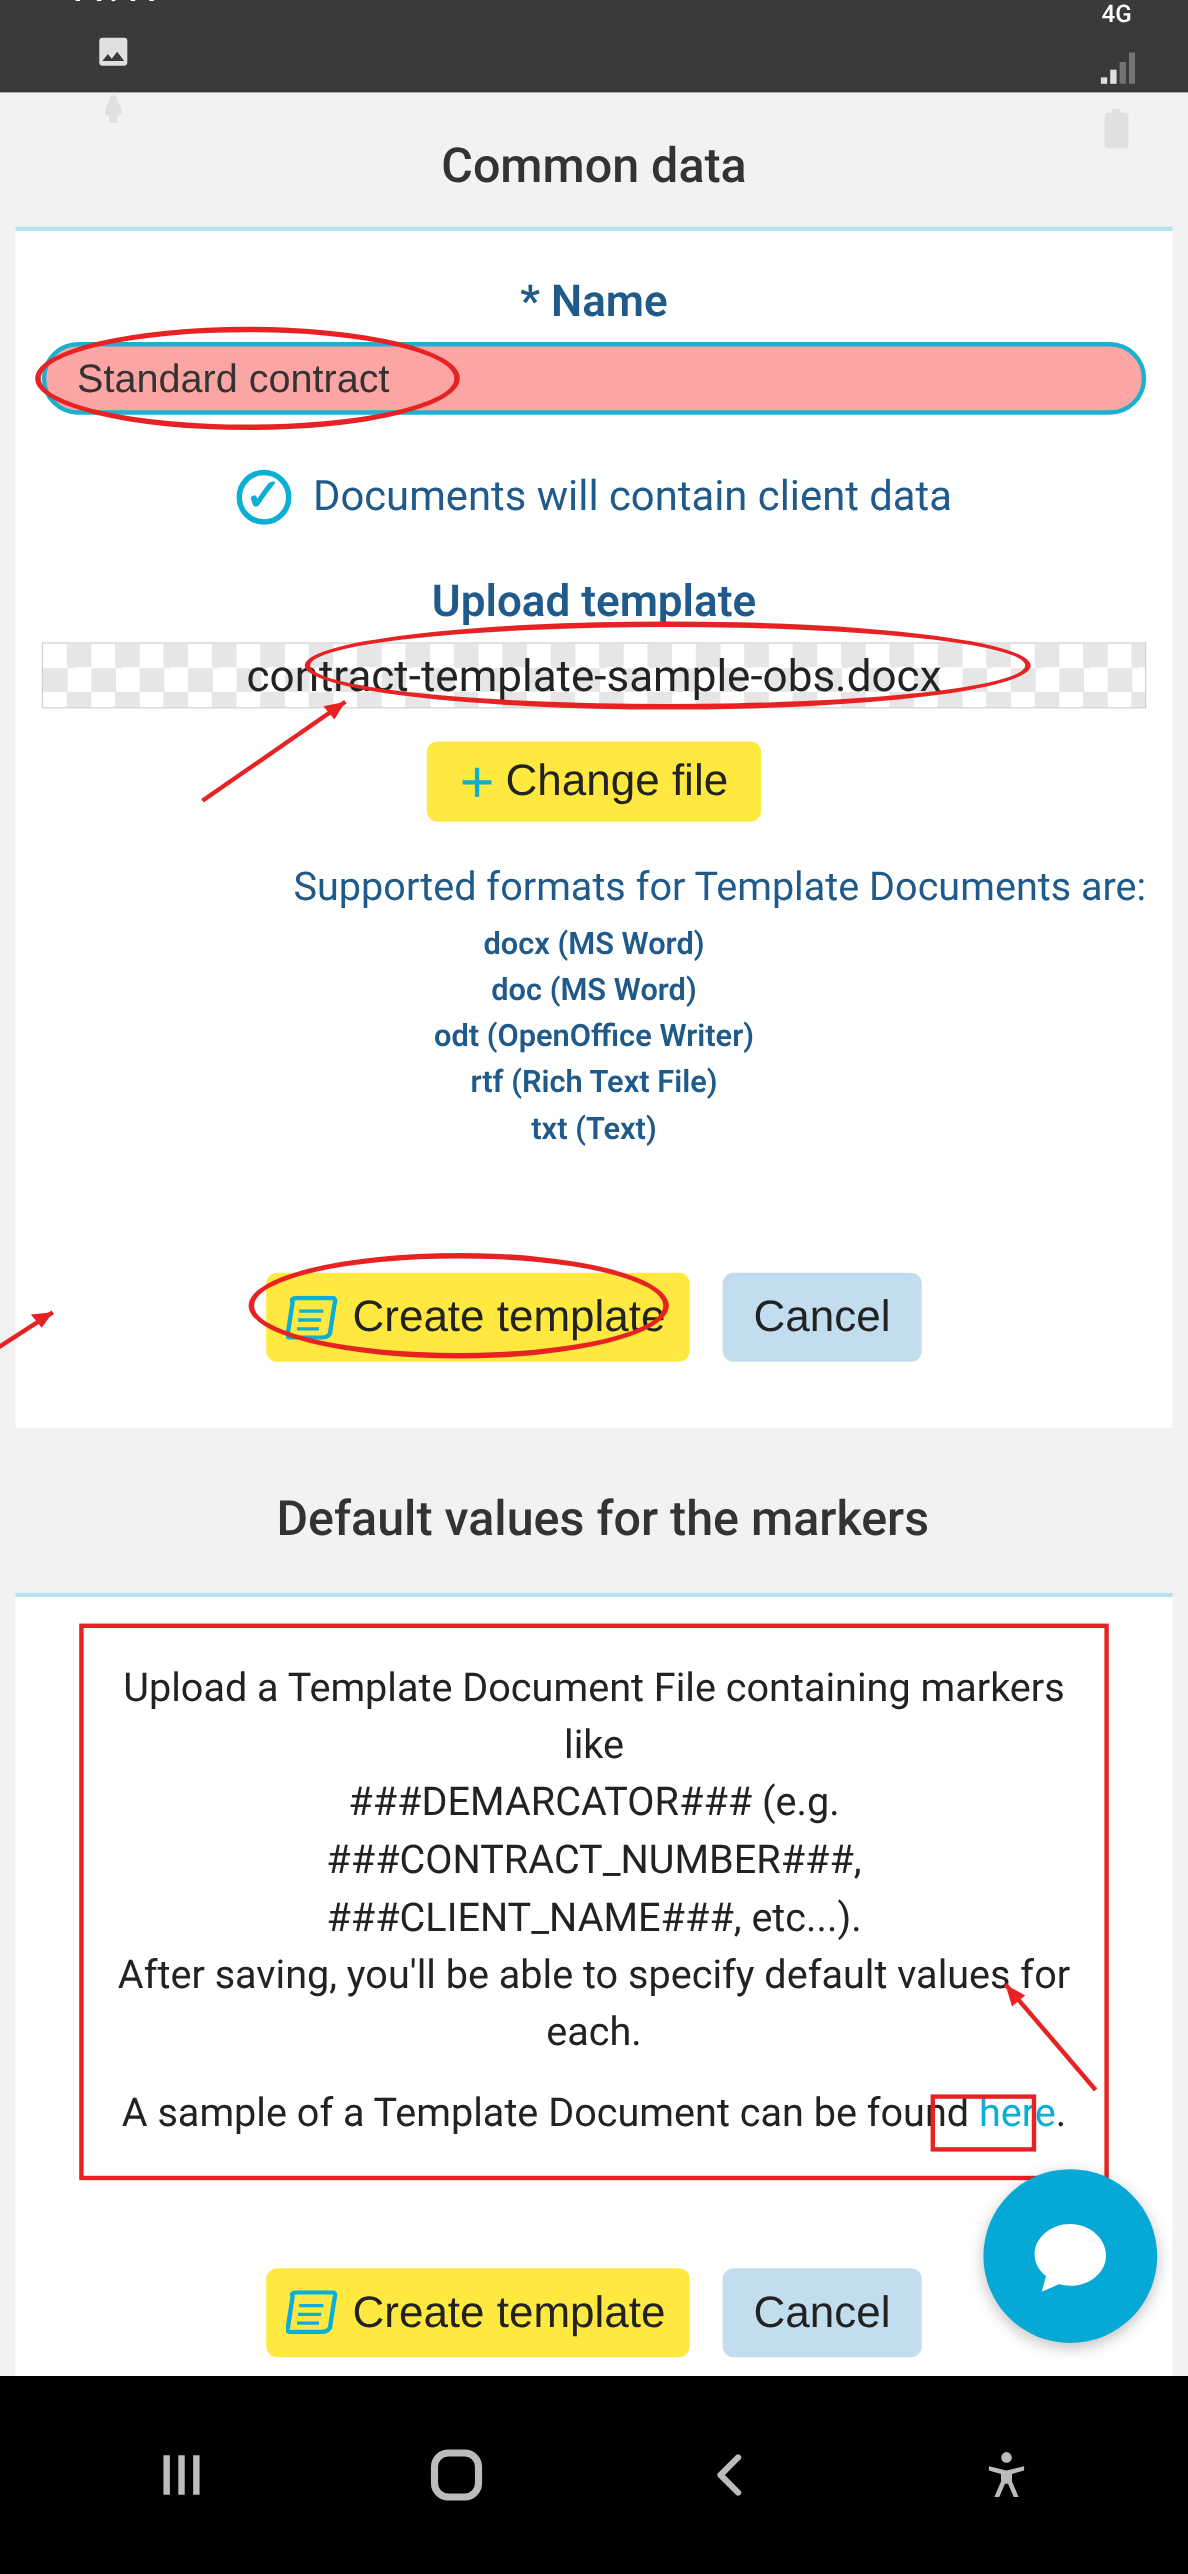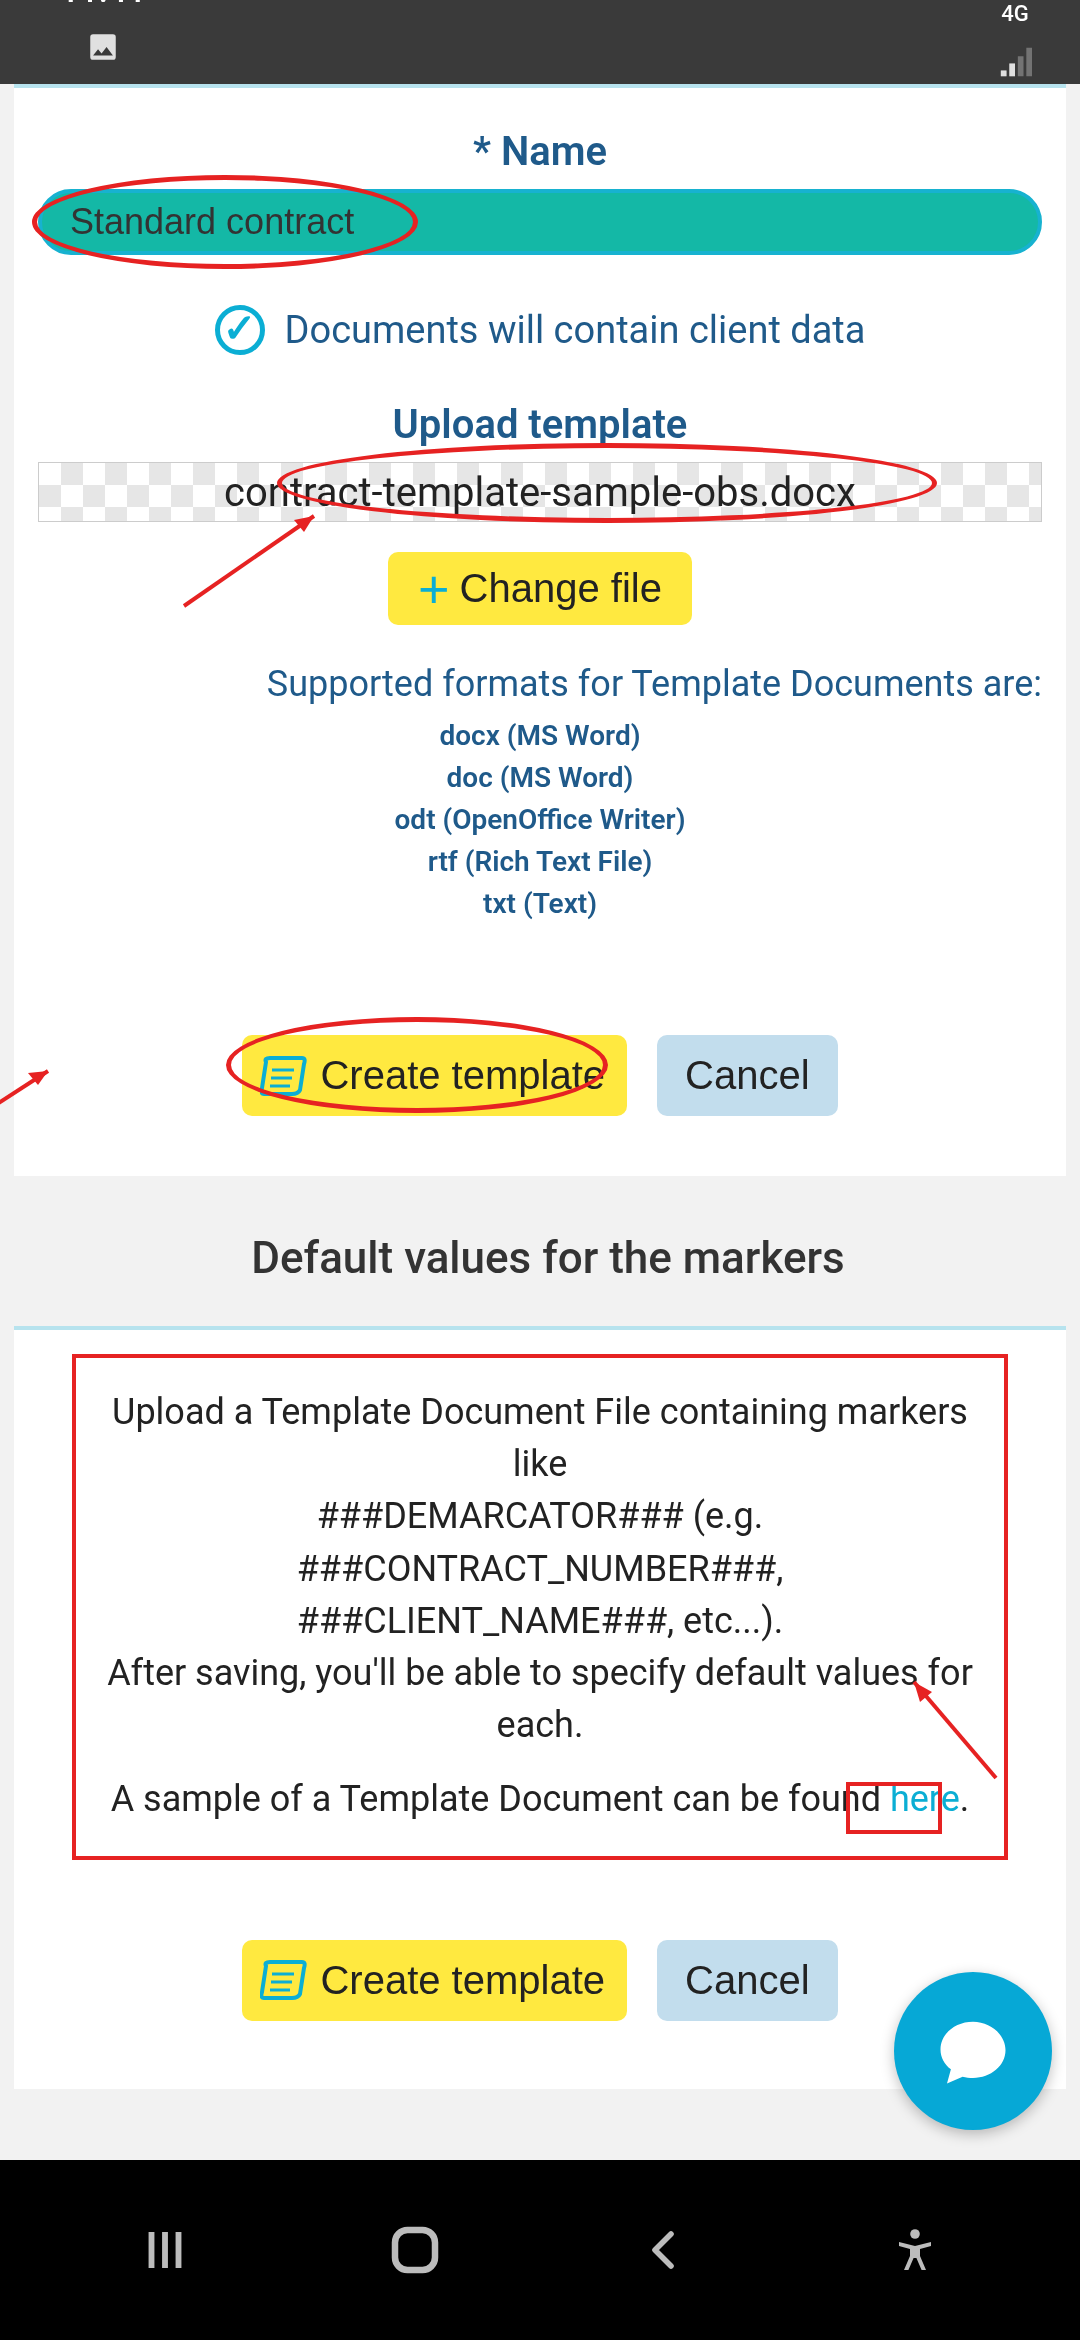--- a/index.html
+++ b/index.html
@@ -49,21 +49,21 @@
   }
   .input-wrap { position: relative; }
   .name-input {
     width: 100%;
     height: 66px;
     border: 4px solid #17b2d0;
     border-radius: 34px;
     padding: 0 28px;
     font-size: 36px;
     color: #333;
-    background: #14b8a6;
+    background: #fca5a5;
     outline: none;
   }
   .ellipse {
     position: absolute;
     border: 5px solid #e62222;
     border-radius: 50%;
     pointer-events: none;
   }
   .ellipse.e1 {
     left: -6px; top: -14px; width: 386px; height: 94px;
@@ -211,20 +211,21 @@
         <path d="M2 22h4v-4H2v4zm6 0h4v-9H8v9z"></path>
       </svg>
     <svg width="24" height="36" viewBox="0 0 12 20">
         <rect x="0" y="2" width="12" height="18" rx="2" fill="#e0e0e0"></rect>
         <rect x="4" y="0" width="4" height="3" fill="#e0e0e0"></rect>
       </svg>
   </div>
 </div>
 
 <div class="content">
+  <div class="section-title">Common data</div>
 
   <div class="card">
     <div class="label">* Name</div>
     <div class="input-wrap">
       <input class="name-input" value="Standard contract" style="">
       <div class="ellipse e1"></div>
     </div>
 
     <div class="row-checkbox">
       <span class="checkbox-icon"></span>

